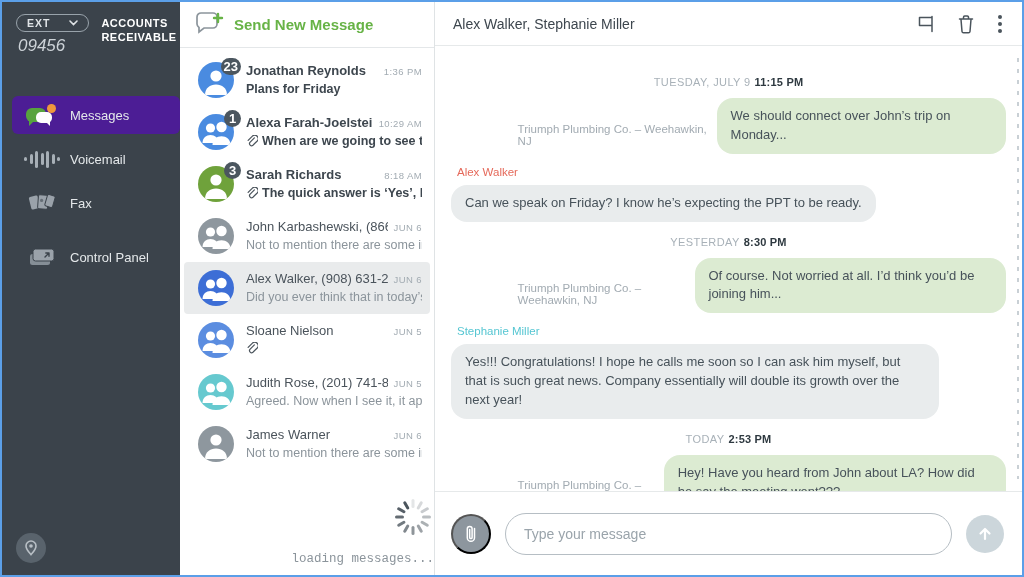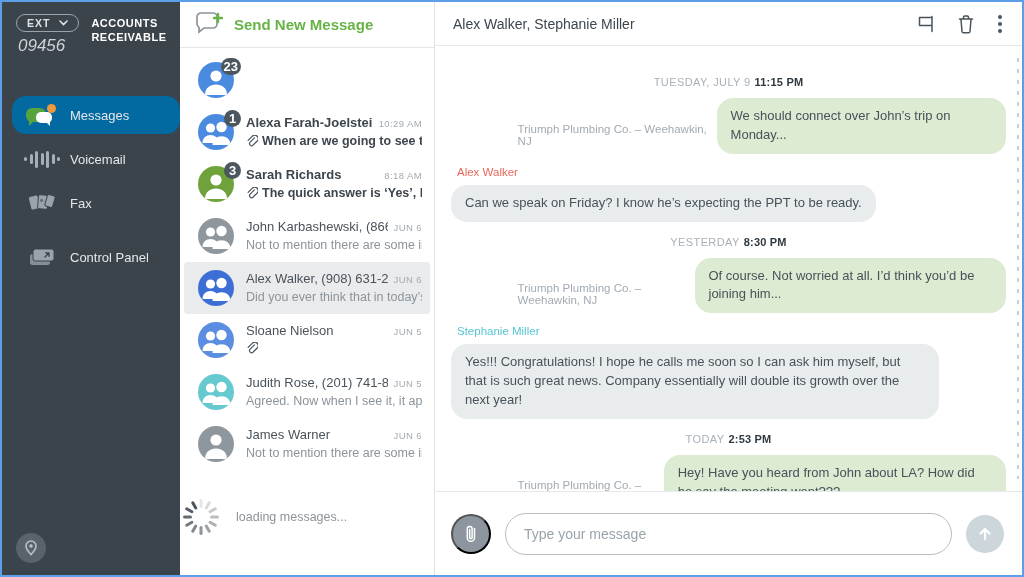--- a/index.html
+++ b/index.html
@@ -3,26 +3,26 @@
 <meta charset="utf-8">
 <style>
   * { margin:0; padding:0; box-sizing:border-box; }
   html,body { background:#fff; }
   body { font-family:"Liberation Sans", sans-serif; }
   .app { width:1024px; height:577px; display:flex; border:2px solid #5b9fe8; background:#fff; overflow:hidden; }
 
   
   .sidebar { width:178px; background:#3b434b; color:#e9ecee; position:relative; flex-shrink:0; display:flex; flex-direction:column; }
   .sidebar-header { display:grid; grid-template-columns:auto 1fr; column-gap:12px; padding:12px 10px 6px 14px; align-items:start; }
-  .ext-pill { grid-row:1; display:inline-flex; align-items:center; gap:9px; border:1.5px solid #99a3ab; border-radius:11px; padding:2px 10px; font-size:10.5px; font-weight:bold; letter-spacing:1px; color:#dfe3e6; cursor:pointer; width:max-content; }
+  .ext-pill { grid-row:1; display:inline-flex; align-items:center; gap:19px; border:1.5px solid #99a3ab; border-radius:11px; padding:2px 10px; font-size:10.5px; font-weight:bold; letter-spacing:1px; color:#dfe3e6; cursor:pointer; width:max-content; }
   .ext-number { grid-row:2; font-size:17px; font-style:italic; color:#cdd3d8; margin-top:4px; padding-left:2px; }
   .account-name { grid-row:1 / span 2; font-size:11px; font-weight:bold; letter-spacing:0.5px; line-height:1.3; color:#fff; padding-top:2px; max-width:96px; }
   .nav { margin-top:34px; display:flex; flex-direction:column; }
   .nav-item { display:flex; align-items:center; height:38px; margin:0 0 6px 10px; padding-left:8px; gap:6px; font-size:13px; color:#e4e8ea; cursor:pointer; }
-  .nav-item.selected { background:#0369a1; border-radius:14px; }
+  .nav-item.selected { background:#4c1d95; border-radius:6px; }
   .nav-icon { width:44px; display:flex; justify-content:center; align-items:center; flex-shrink:0; }
   
   .msgico { position:relative; width:32px; height:23px; }
   .msgico .g { position:absolute; left:0; top:4px; width:20px; height:14px; background:#57a33e; border-radius:6px; }
   .msgico .g:after { content:""; position:absolute; left:3px; bottom:-4px; border:4px solid transparent; border-top-color:#57a33e; border-left-color:#57a33e; }
   .msgico .w { position:absolute; left:10px; top:8px; width:16px; height:11px; background:#fdfdfd; border-radius:5px; }
   .msgico .w:after { content:""; position:absolute; right:2px; bottom:-3px; border:3px solid transparent; border-top-color:#fdfdfd; border-right-color:#fdfdfd; }
   .msgico .o { position:absolute; right:2px; top:0; width:9px; height:9px; background:#f0983c; border-radius:50%; }
   
   .wave { display:flex; align-items:center; gap:2.5px; }
@@ -40,21 +40,21 @@
   .avatar svg { width:36px; height:36px; border-radius:50%; overflow:hidden; }
   .unread-badge { position:absolute; top:-4px; right:-7px; min-width:17px; height:17px; border-radius:9px; background:#4b565f; color:#fff; font-size:13px; font-weight:bold; display:flex; align-items:center; justify-content:center; padding:0 3px; }
   .conv-main { flex:1; min-width:0; padding-top:1px; }
   .conv-top { display:flex; justify-content:space-between; align-items:baseline; gap:6px; }
   .conv-name { font-size:13px; color:#4a535b; white-space:nowrap; overflow:hidden; }
   .conv.unread .conv-name { font-weight:bold; color:#3d464e; }
   .conv-time { font-size:9.5px; color:#a2abb2; letter-spacing:0.4px; flex-shrink:0; text-transform:uppercase; }
   .conv-preview { display:flex; align-items:center; gap:4px; margin-top:4px; font-size:12.5px; color:#8b949b; white-space:nowrap; overflow:hidden; }
   .conv.unread .conv-preview { color:#3d464e; font-weight:bold; }
   .clip { flex-shrink:0; color:#4a535b; }
-  .loading { margin-top:26px; display:flex; flex-direction:row; align-items:center; gap:14px; }
+  .loading { margin-top:26px; display:flex; flex-direction:column; align-items:flex-end; gap:14px;font-family:Liberation Mono, monospace; }
   .loading-text { font-size:12.5px; color:#8b949b; }
 
   
   .threadcol { flex:1; display:flex; flex-direction:column; background:#fff; min-width:0; }
   .thread-header { height:44px; flex-shrink:0; border-bottom:1px solid #e6e9ea; display:flex; align-items:center; padding:0 18px; }
   .thread-title { font-size:14px; color:#3d464e; }
   .thread-actions { margin-left:auto; display:flex; align-items:center; gap:20px; color:#4a545c; }
   .thread-actions .icon-btn { cursor:pointer; display:flex; }
   .kebab { display:flex; flex-direction:column; gap:3px; cursor:pointer; padding:2px; }
   .kebab i { width:4px; height:4px; border-radius:50%; background:#4a545c; }
@@ -168,20 +168,30 @@
     <div class="convs">
         <div class="conv unread">
     <div class="avatar" style="background: rgb(74, 139, 224);">
       <svg viewBox="0 0 36 36">
         <circle cx="18" cy="14" r="5.6" fill="#fff"></circle>
         <path d="M7 33c0-6.8 5-10.4 11-10.4S29 26.2 29 33z" fill="#fff"></path>
       </svg>
 
       <span class="unread-badge">23</span>
     </div>
+    <div class="conv-main">
+      <div class="conv-top">
+        <span class="conv-name">Jonathan Reynolds</span>
+        <span class="conv-time">1:36 PM</span>
+      </div>
+      <div class="conv-preview">
+
+        <span>Plans for Friday</span>
+      </div>
+    </div>
   </div>
         <div class="conv unread">
     <div class="avatar" style="background: rgb(74, 139, 224);">
 
       <svg viewBox="0 0 36 36">
         <g fill="#fff">
           <circle cx="12.5" cy="14" r="4.6"></circle>
           <path d="M4.5 29c0-5.2 3.8-8 8-8s8 2.8 8 8z"></path>
           <circle cx="23.5" cy="13" r="5.2" stroke-width="1.4"></circle>
           <path d="M14.5 31c0-5.8 4.2-8.8 9-8.8s9 3 9 8.8z"></path>

